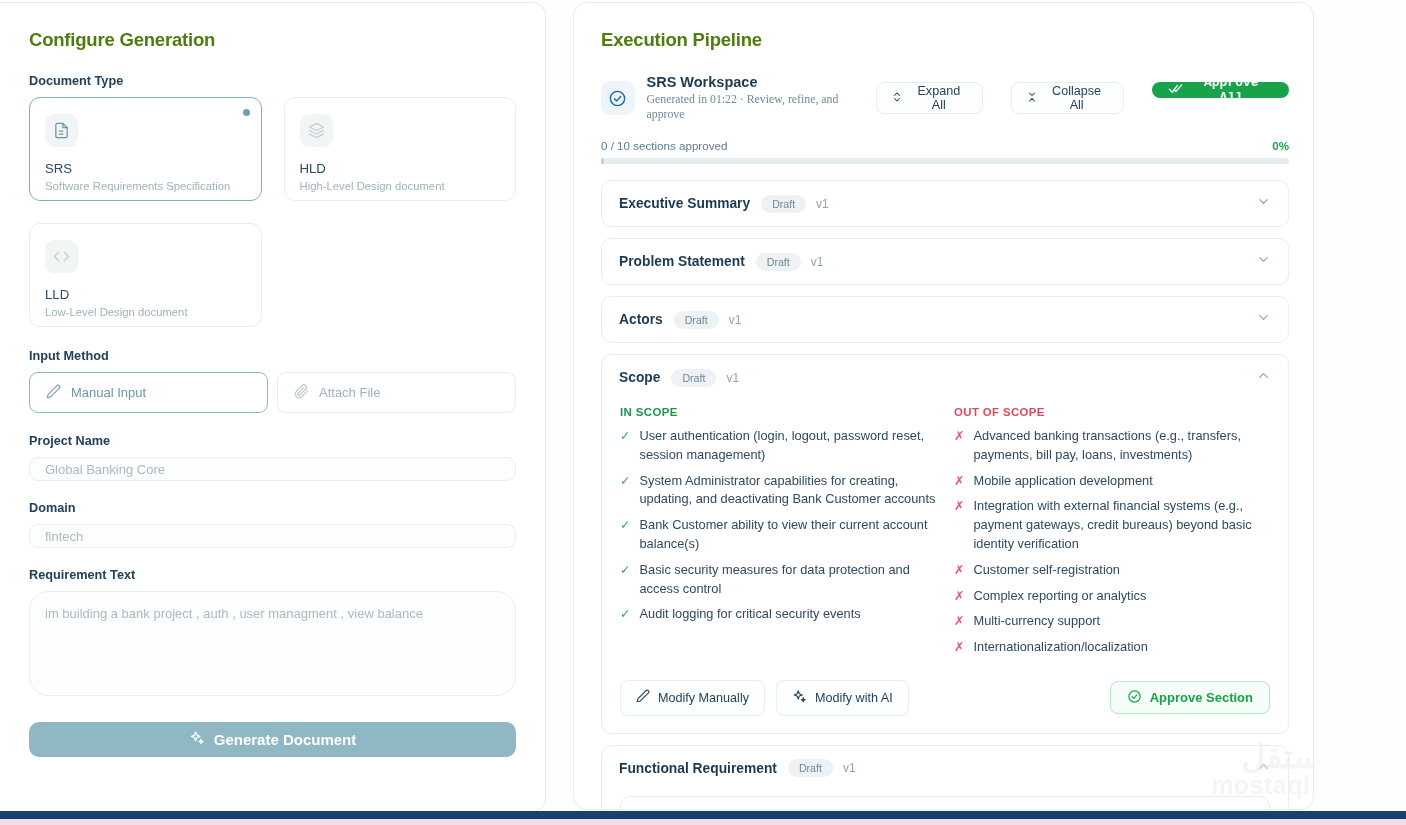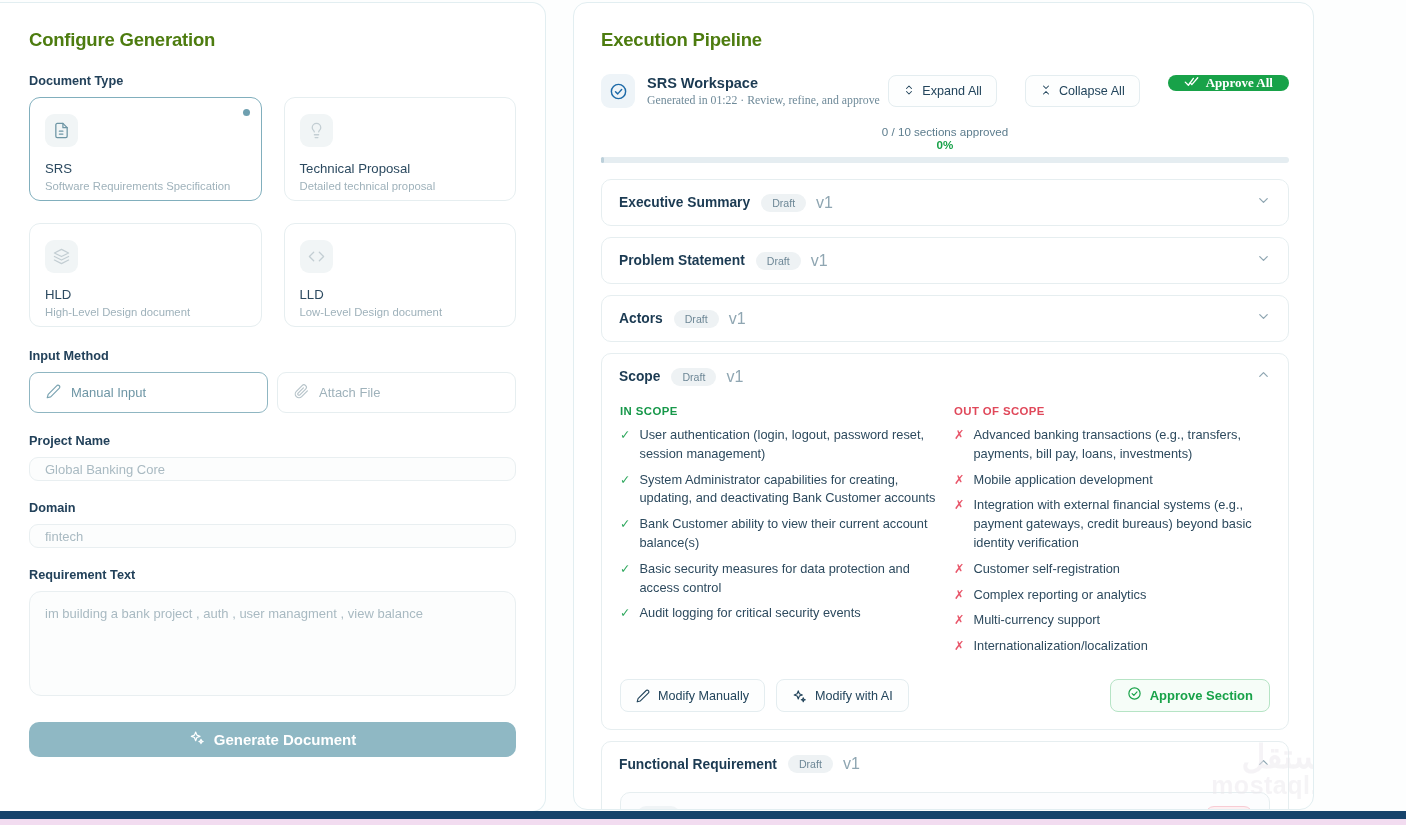--- a/index.html
+++ b/index.html
@@ -128,21 +128,21 @@
     color: #8fa3ad;
     font-family: "Liberation Sans", sans-serif;
     margin-bottom: 20px;
     outline: none;
   }
   .text-input::placeholder { color: #a9bac2; }
   .textarea {
     width: 100%;
     height: 105px;
     border: 1px solid #e9eff1;
-    border-radius: 12px;
+    border-radius: 19px;
     background: #fcfdfd;
     padding: 13px 15px;
     font-size: 13px;
     color: #8fa3ad;
     font-family: "Liberation Sans", sans-serif;
     resize: none;
     outline: none;
     margin-bottom: 22px;
     line-height: 1.45;
   }
@@ -215,28 +215,27 @@
     height: 16px;
     border: none;
     border-radius: 8px;
     background: #18a249;
     display:flex; align-items:center; gap: 7px;
     padding: 0 16px;
     font-size: 13px;
     font-weight: bold;
     color: #ffffff;
     cursor: pointer;
-    font-family: Liberation Serif, serif;
+    font-family: Liberation Mono, monospace;
   }
   .progress-row {
     display:flex; justify-content: space-between; align-items:center;
     font-size: 11.6px;
     color: #5c7c8d;
     margin-bottom: 6px;
-    flex-direction: column;
   }
   .progress-pct { color: #18a249; font-weight: bold; }
   .progress-track {
     height: 6px;
     border-radius: 3px;
     background: #e5edf1;
     margin-bottom: 16px;
     position: relative;
   }
   .progress-fill {
@@ -266,21 +265,21 @@
   }
   .badge-draft {
     font-size: 10.6px;
     color: #6d8796;
     background: #eef2f4;
     border-radius: 10px;
     padding: 3px 11px;
     margin-right: 10px;
   }
   .ver {
-    font-size: 16px;
+    font-size: 12px;
     color: #8fa6b2;
   }
   .chev {
     margin-left: auto;
     color: #8fa6b2;
   }
 
   .scope-body {
     padding: 6px 18px 0 18px;
     display: grid;
@@ -312,22 +311,22 @@
     display: flex;
     align-items: center;
     padding: 16px 18px 17px 18px;
     gap: 11px;
   }
   .mini-btn {
     height: 33px;
     border: 1px solid #e4edf0;
     border-radius: 8px;
     background: #fdfefe;
-    display:flex; gap: 8px;
-    padding: 9px 15px;
+    display:flex; align-items:center; gap: 8px;
+    padding: 17px 15px;
     font-size: 12.6px;
     color: #23455c;
     cursor: pointer;
     font-family: "Liberation Sans", sans-serif;
   }
   .approve-sec {
     margin-left: auto;
     height: 33px;
     border: 1px solid #b6e4c5;
     border-radius: 8px;
@@ -435,31 +434,20 @@
             <path d="M14 2H6a2 2 0 0 0-2 2v16a2 2 0 0 0 2 2h12a2 2 0 0 0 2-2V8z"></path>
               <polyline points="14 2 14 8 20 8"></polyline>
               <line x1="9" y1="13" x2="14" y2="13"></line>
               <line x1="9" y1="17" x2="14" y2="17"></line>
           </svg>
         </span>
         <div class="doc-name">SRS</div>
         <div class="doc-desc">Software Requirements Specification</div>
       </div>
 
-      <div class="doc-card">
-        <span class="doc-ico">
-          <svg width="17" height="17" viewBox="0 0 24 24" fill="none" stroke="#c3ced3" stroke-width="1.8" stroke-linecap="round" stroke-linejoin="round">
-            <path d="M9 18h6"></path>
-              <path d="M10 22h4"></path>
-              <path d="M15.09 14c.18-.98.65-1.74 1.41-2.5A4.65 4.65 0 0 0 18 8 6 6 0 0 0 6 8c0 1 .23 2.23 1.5 3.5A4.61 4.61 0 0 1 8.91 14"></path>
-          </svg>
-        </span>
-        <div class="doc-name">Technical Proposal</div>
-        <div class="doc-desc">Detailed technical proposal</div>
-      </div>
 
       <div class="doc-card">
         <span class="doc-ico">
           <svg width="17" height="17" viewBox="0 0 24 24" fill="none" stroke="#c3ced3" stroke-width="1.8" stroke-linecap="round" stroke-linejoin="round">
             <polygon points="12 2 2 7 12 12 22 7 12 2"></polygon>
               <polyline points="2 17 12 22 22 17"></polyline>
               <polyline points="2 12 12 17 22 12"></polyline>
           </svg>
         </span>
         <div class="doc-name">HLD</div>

